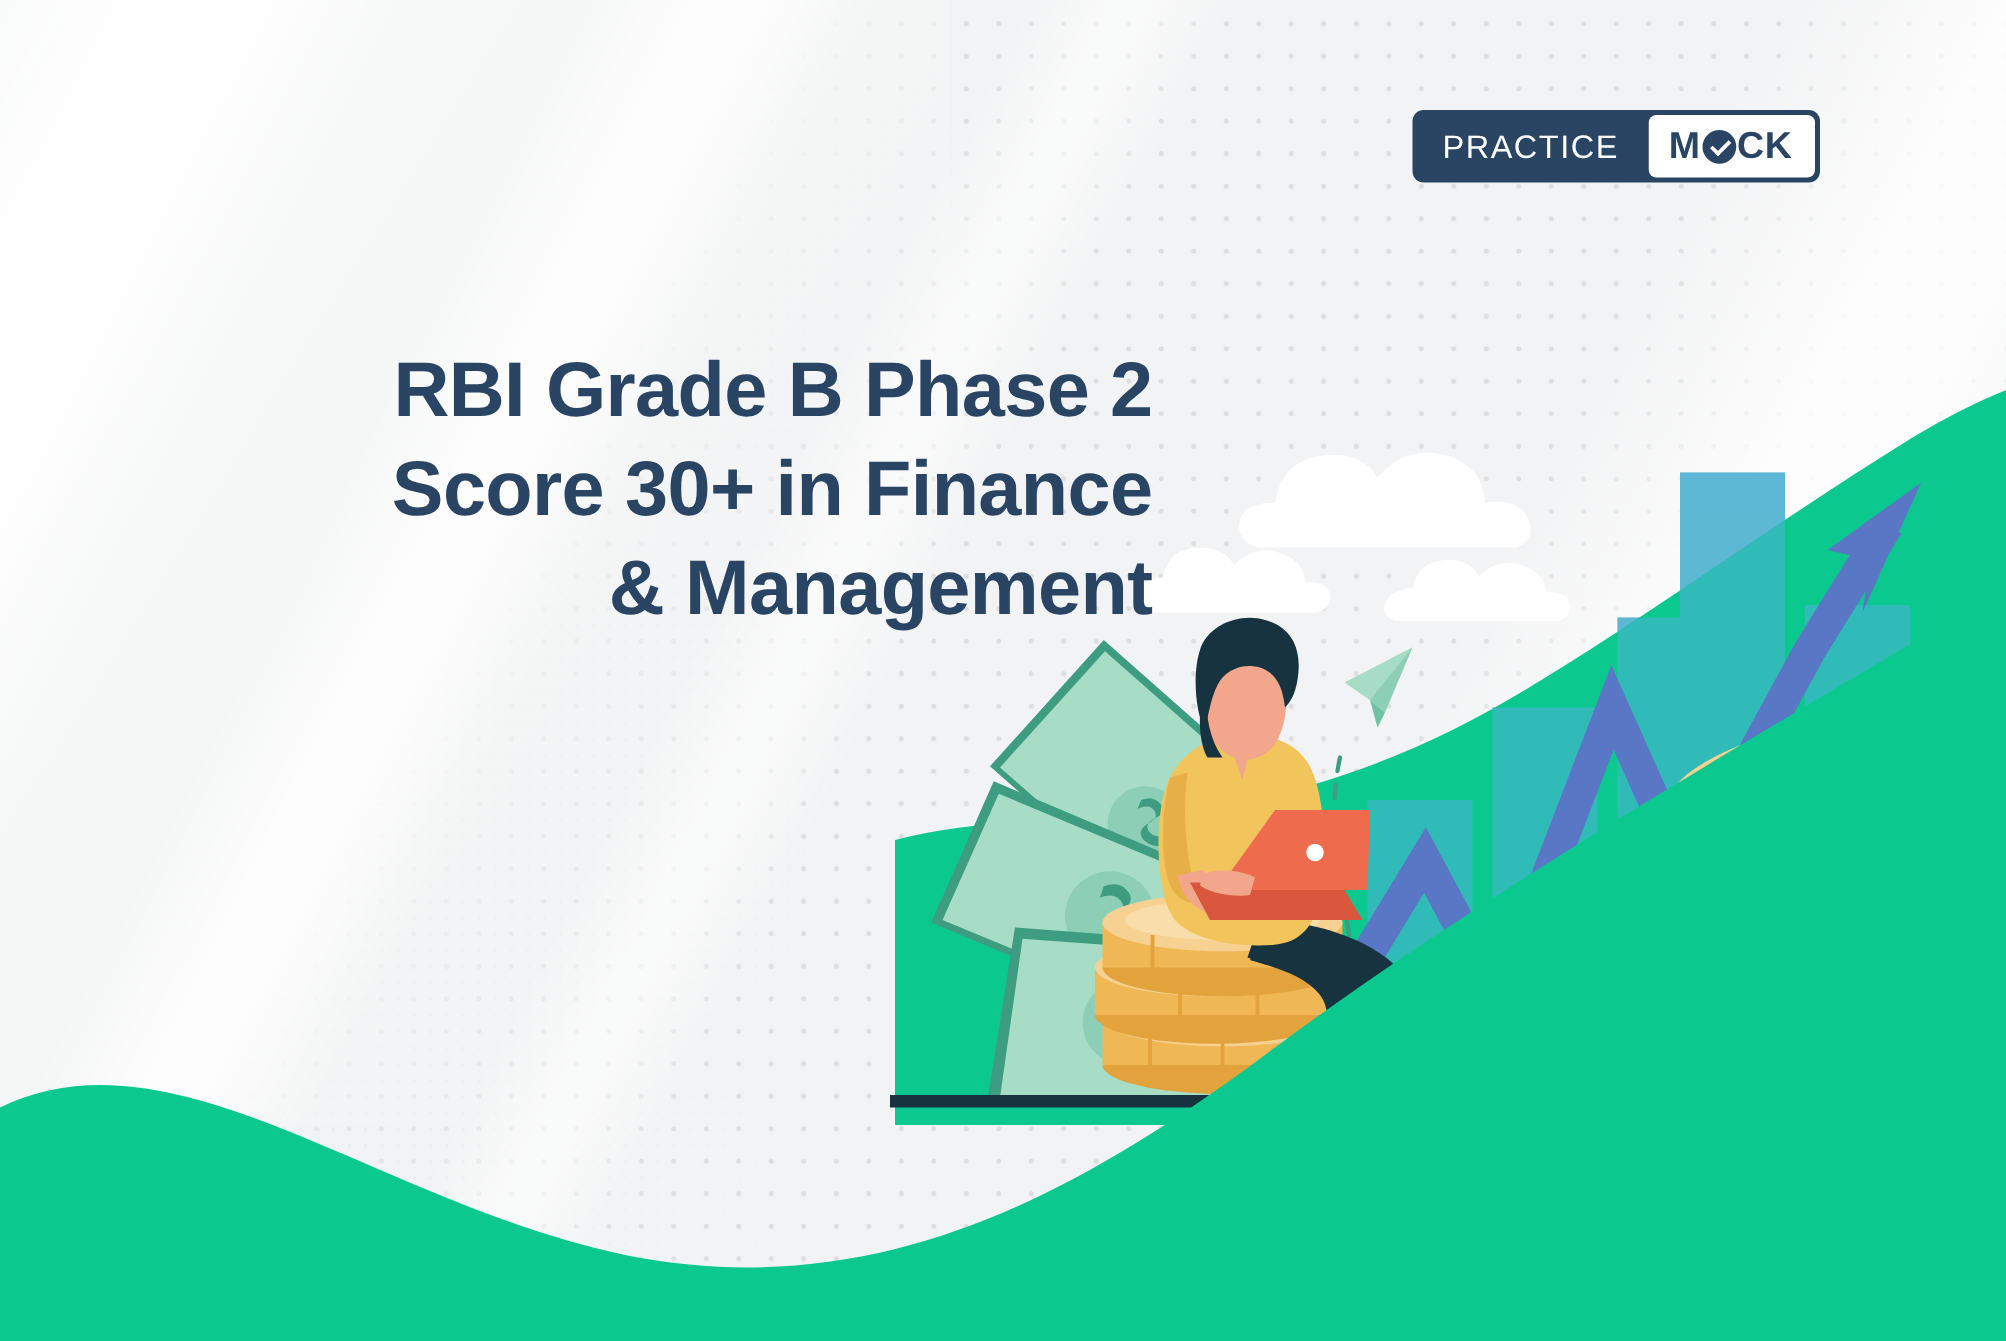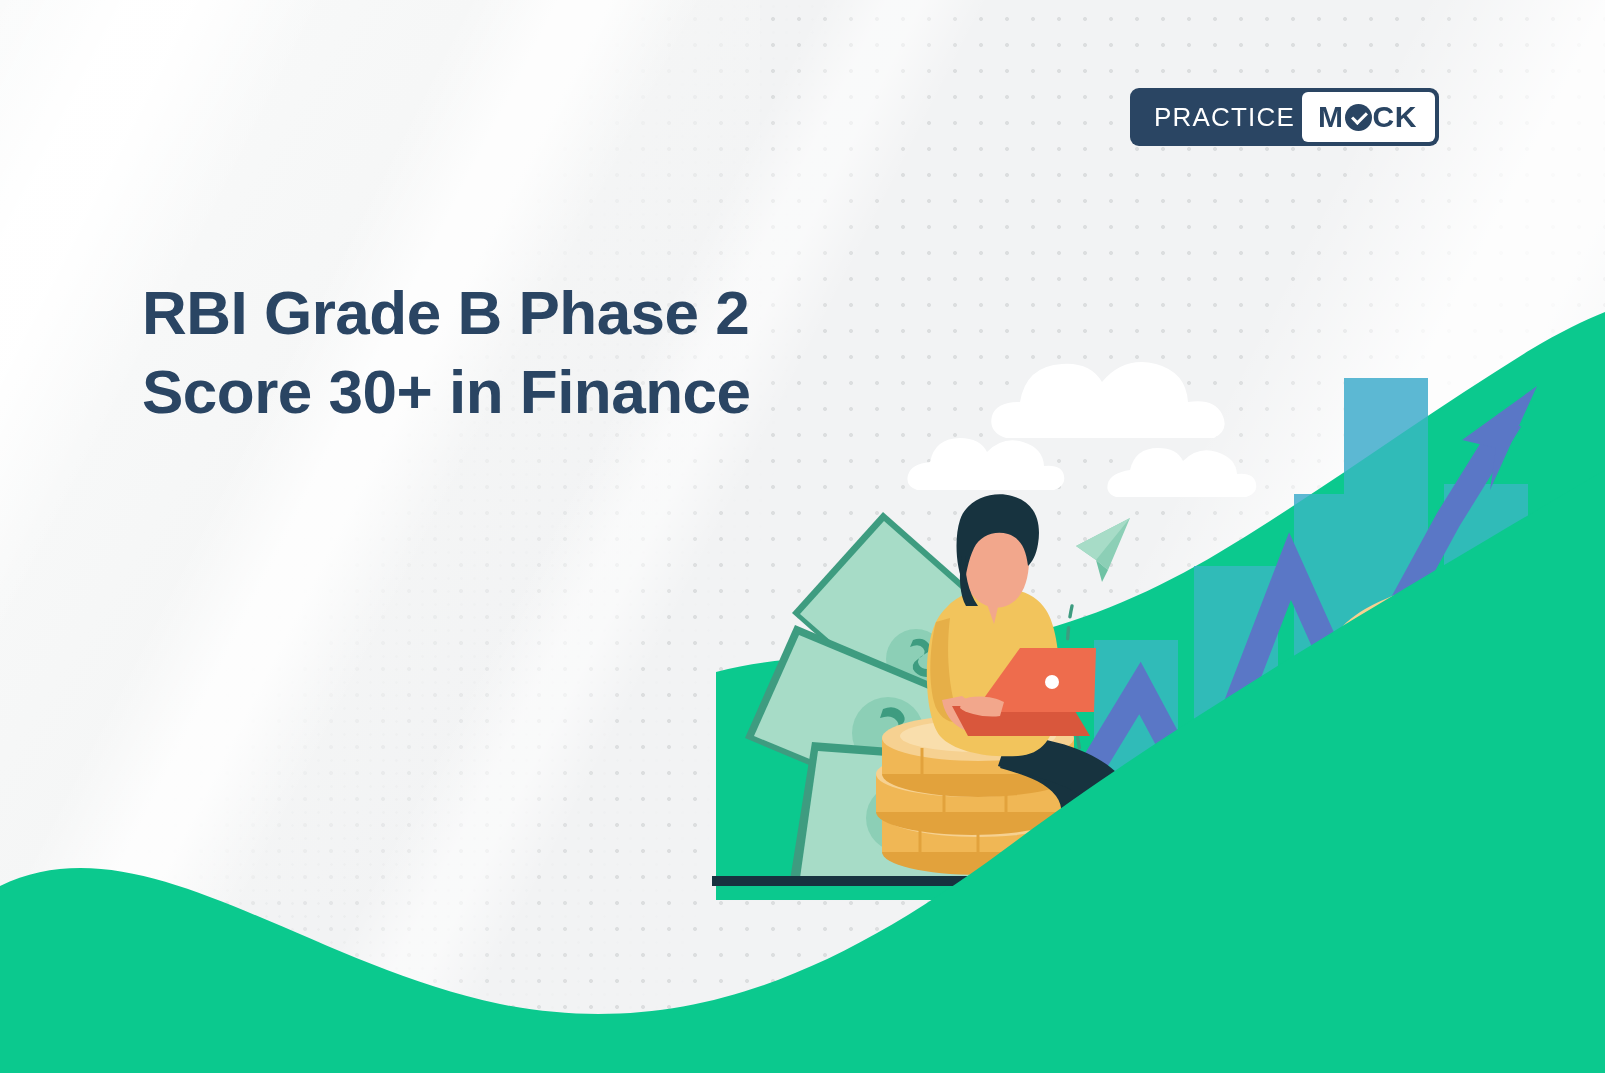--- a/index.html
+++ b/index.html
@@ -52,21 +52,21 @@
   
   .logo{
     position:absolute;left:1130px;top:88px;
     height:58px;display:flex;align-items:stretch;
     background:#2A4563;border-radius:9px;
     box-shadow:0 0 0 0 rgba(0,0,0,0);
     overflow:hidden;
   }
   .logo-left{
     display:flex;align-items:center;justify-content:center;
-    padding:0 7px 0 24px;
+    padding:0 24px 0 24px;
     color:#FFFFFF;font-size:26px;font-weight:500;letter-spacing:1.2px;
     font-family:"Liberation Sans", sans-serif;
   }
   .logo-right{
     background:#FFFFFF;display:flex;align-items:center;justify-content:center;
     padding:0 18px 0 16px;margin:4px 4px 4px 0;border-radius:6px;
     color:#2A4563;font-size:30px;font-weight:bold;letter-spacing:0.5px;
   }
   .logo-right .mk{display:flex;align-items:center;}
   .logo-check{
@@ -81,21 +81,21 @@
   }
 
   
   .headline{
     position:absolute;left:142px;top:231px;width:780px;
     color:#2A4563;
     font-size:62px;line-height:1.28;font-weight:bold;
     letter-spacing:-0.5px;
     font-family:"Liberation Sans", sans-serif;
   }
-  .headline .ln{display:block;white-space:nowrap;}
+  .headline .ln{display:block;white-space:nowrap;text-align:right;}
 </style>
 </head>
 <body>
 
 <div class="banner">
 
   <div class="bg-base"></div>
   <div class="bg-dots"></div>
   <div class="bg-dots-fine"></div>
   <div class="corner-fade"></div>
@@ -341,15 +341,16 @@
         <span>M</span>
         <span class="logo-check"></span>
         <span>CK</span>
       </span>
     </div>
   </div>
 
   <h1 class="headline">
     <span class="ln">RBI Grade B Phase 2</span>
     <span class="ln">Score 30+ in Finance</span>
+    <span class="ln">&amp; Management</span>
   </h1>
 
 </div>
 
 </body></html>

